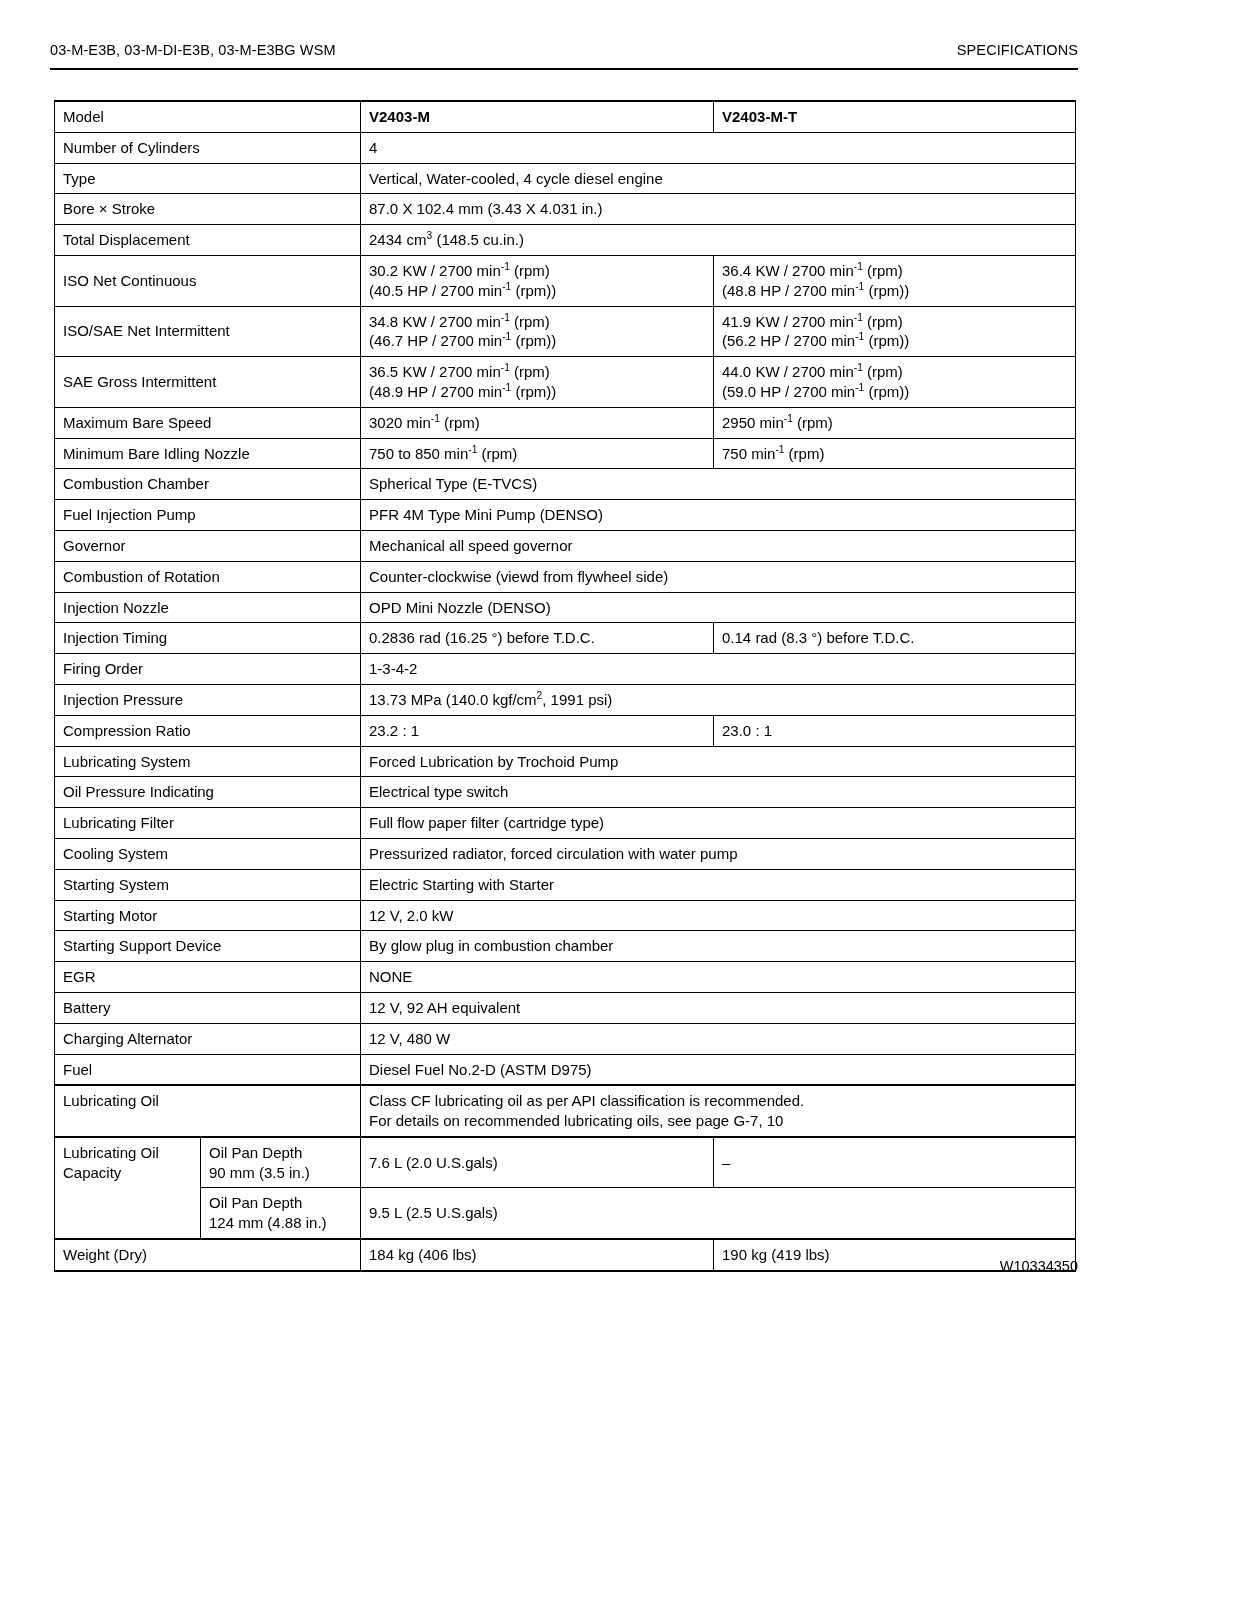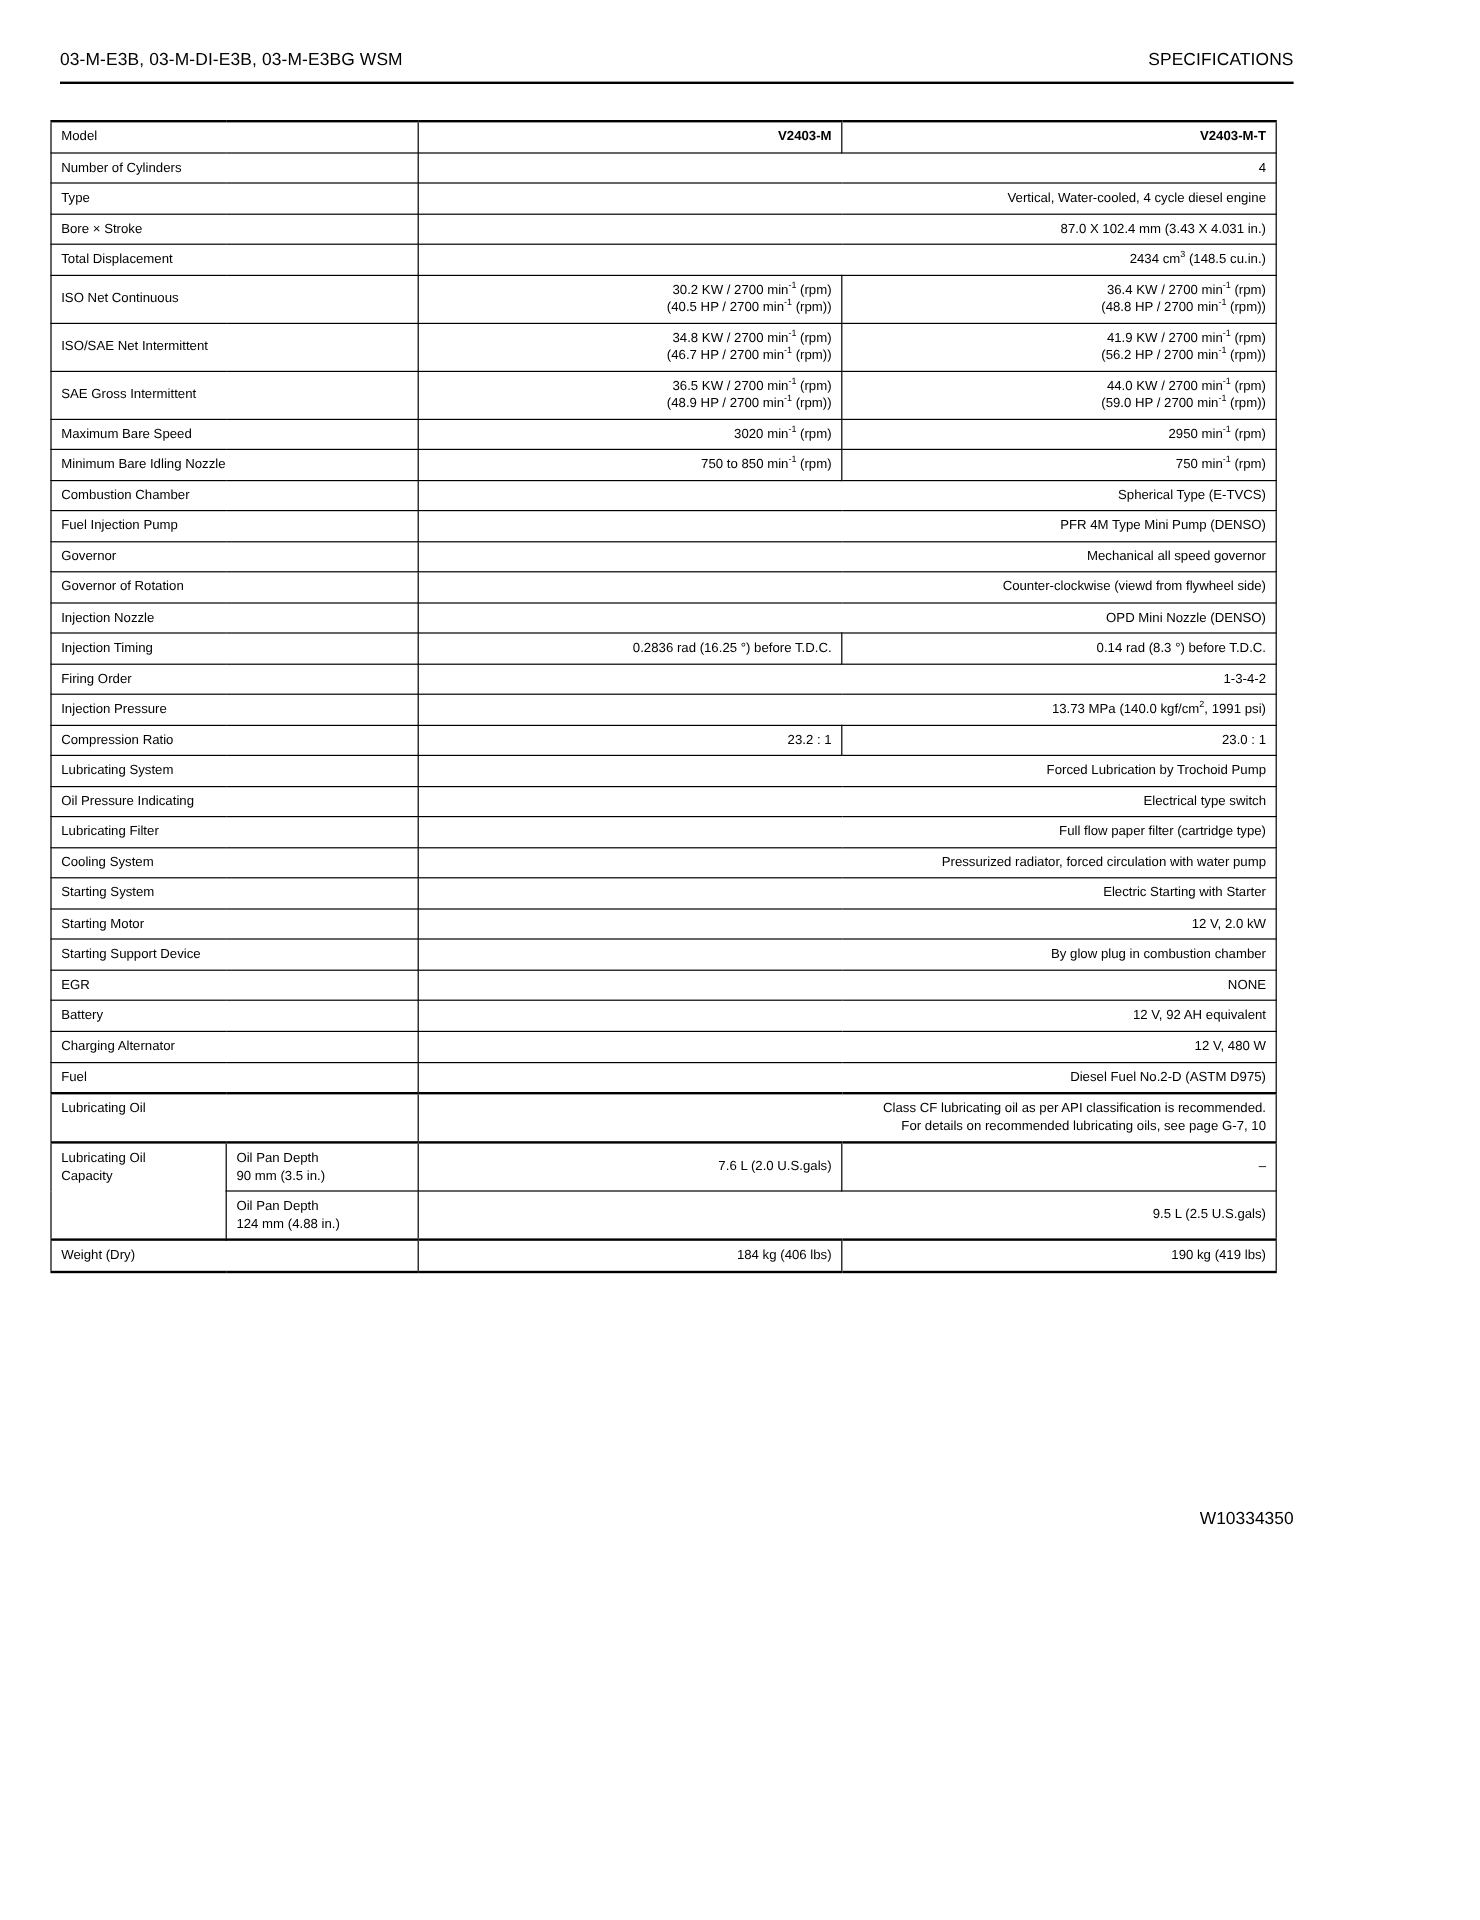--- a/index.html
+++ b/index.html
@@ -39,41 +39,41 @@
     left: 50px;
     top: 68px;
     width: 1028px;
     height: 0;
     border-top: 2px solid #000;
   }
 
   
   .spec-table {
     position: absolute;
-    left: 42px;
+    left: 54px;
     top: 100px;
     width: 1021px;
     border-collapse: collapse;
     table-layout: fixed;
-    font-size: 11px;
+    font-size: 15px;
   }
   .spec-table td {
     border: 1px solid #000;
     padding: 5px 8px;
     vertical-align: middle;
     line-height: 1.32;
   }
   .spec-table tr.thick-top > td { border-top-width: 2px; }
   .spec-table tr.thick-bottom > td { border-bottom-width: 2px; }
   td.label {
     text-align: left;
     white-space: normal;
   }
   td.val {
-    text-align: right;
+    text-align: left;
   }
   td.sublabel {
     text-align: left;
   }
   .nowrapline { white-space: nowrap; }
   sup {
     font-size: 0.68em;
     vertical-align: super;
     line-height: 0;
   }
@@ -214,21 +214,21 @@
       </tr>
       <tr>
         <td class="label" colspan="2">Fuel Injection Pump</td>
         <td class="val" colspan="2">PFR 4M Type Mini Pump (DENSO)</td>
       </tr>
       <tr>
         <td class="label" colspan="2">Governor</td>
         <td class="val" colspan="2">Mechanical all speed governor</td>
       </tr>
       <tr>
-        <td class="label" colspan="2">Governor of Rotation</td>
+        <td class="label" colspan="2">Combustion of Rotation</td>
         <td class="val" colspan="2">Counter-clockwise (viewd from flywheel side)</td>
       </tr>
       <tr>
         <td class="label" colspan="2">Injection Nozzle</td>
         <td class="val" colspan="2">OPD Mini Nozzle (DENSO)</td>
       </tr>
 
       <tr>
         <td class="label" colspan="2">Injection Timing</td>
         <td class="val">0.2836 rad (16.25 °) before T.D.C.</td>

